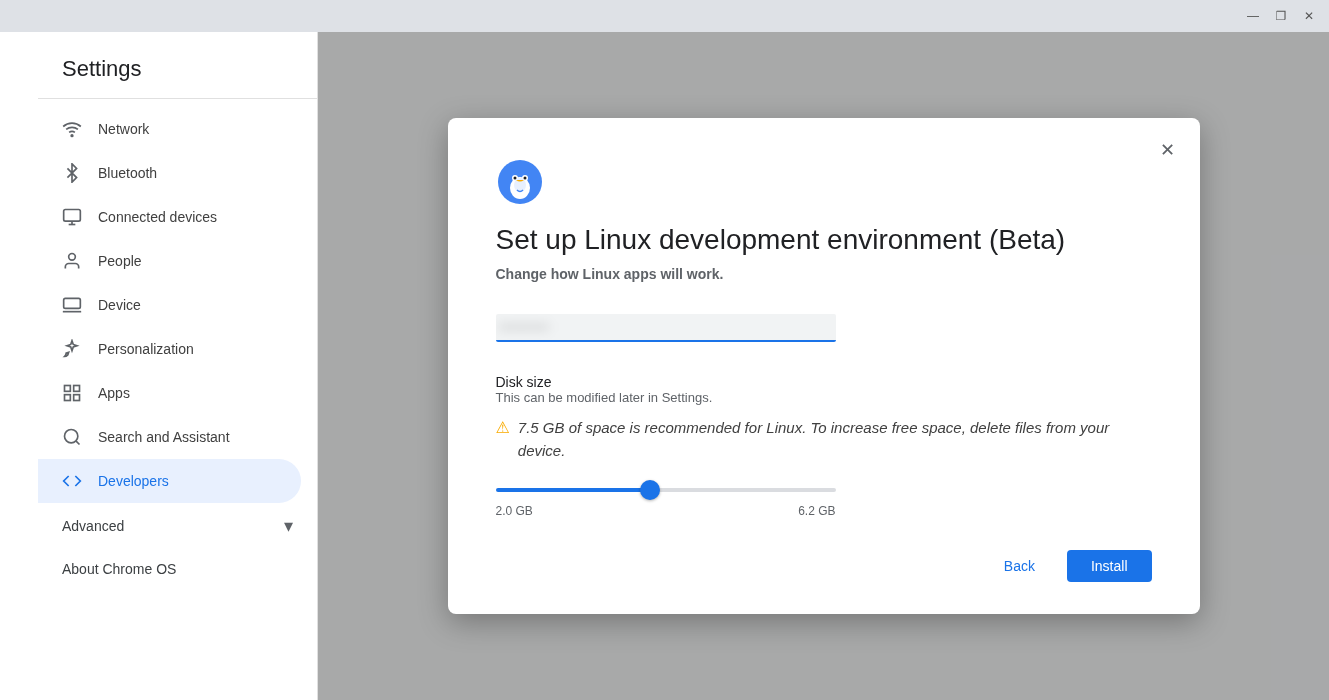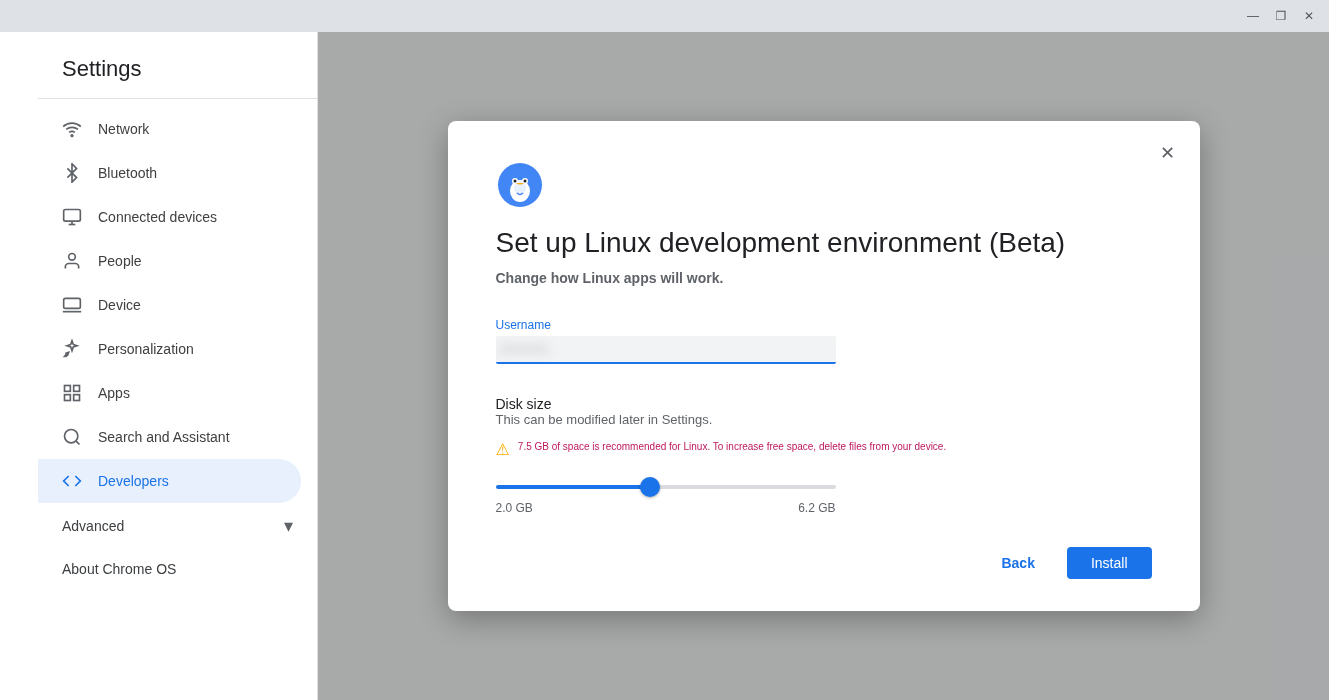--- a/index.html
+++ b/index.html
@@ -226,23 +226,24 @@
       gap: 8px;
       margin-bottom: 16px;
     }
     .warning-icon {
       color: #f9ab00;
       font-size: 16px;
       margin-top: 1px;
       flex-shrink: 0;
     }
     .warning-text {
-      font-size: 10px;
-      color: #be185d;
+      font-size: 15px;
+      color: #404040;
       line-height: 1.5;
+      font-style: italic;
     }
 
     
     .slider-container {
       width: 340px;
       margin-bottom: 8px;
     }
     .slider {
       -webkit-appearance: none;
       appearance: none;
@@ -279,21 +280,21 @@
       justify-content: flex-end;
       gap: 8px;
       margin-top: 32px;
     }
     .btn-back {
       padding: 8px 24px;
       border: none;
       background: transparent;
       color: #1a73e8;
       font-size: 14px;
-      font-weight: 700;
+      font-weight: 400;
       cursor: pointer;
       border-radius: 4px;
     }
     .btn-install {
       padding: 8px 24px;
       border: none;
       background: #1a73e8;
       color: white;
       font-size: 14px;
       font-weight: 500;
@@ -439,21 +440,20 @@
             <circle cx="29" cy="20" r="1.5" fill="#202124"></circle>
             <ellipse cx="24" cy="27" rx="6" ry="7" fill="#e8f0fe"></ellipse>
             <path d="M21 32 Q24 35 27 32" stroke="#4285f4" stroke-width="1.5" fill="none"></path>
             <path d="M20 22 Q24 25 28 22" stroke="none" fill="#f9ab00"></path>
           </svg>
         </div>
 
         <h1 class="dialog-title">Set up Linux development environment (Beta)</h1>
         <p class="dialog-subtitle">Change how Linux apps will work.</p>
 
-        <div class="field-label">Username</div>
         <div class="field-input-container">
           <div class="field-input-value">
             <span class="field-blurred-text">••••••••••</span>
           </div>
         </div>
 
         <div class="disk-size-section">
           <div class="disk-size-title">Disk size</div>
           <div class="disk-size-subtitle">This can be modified later in Settings.</div>
 

